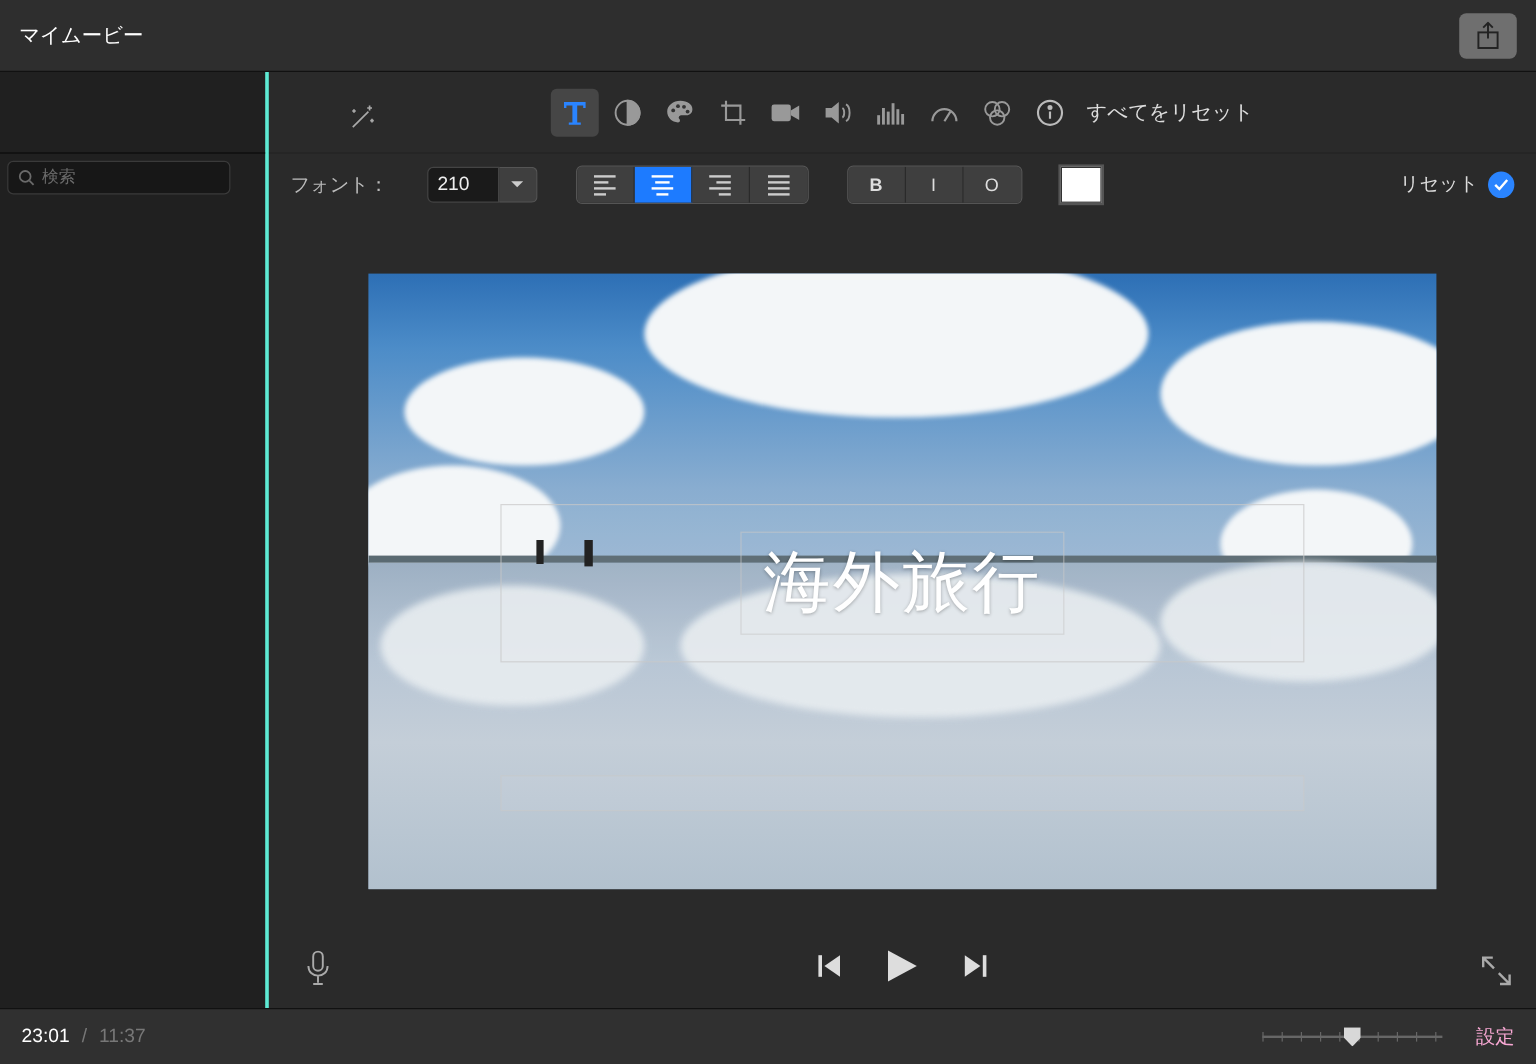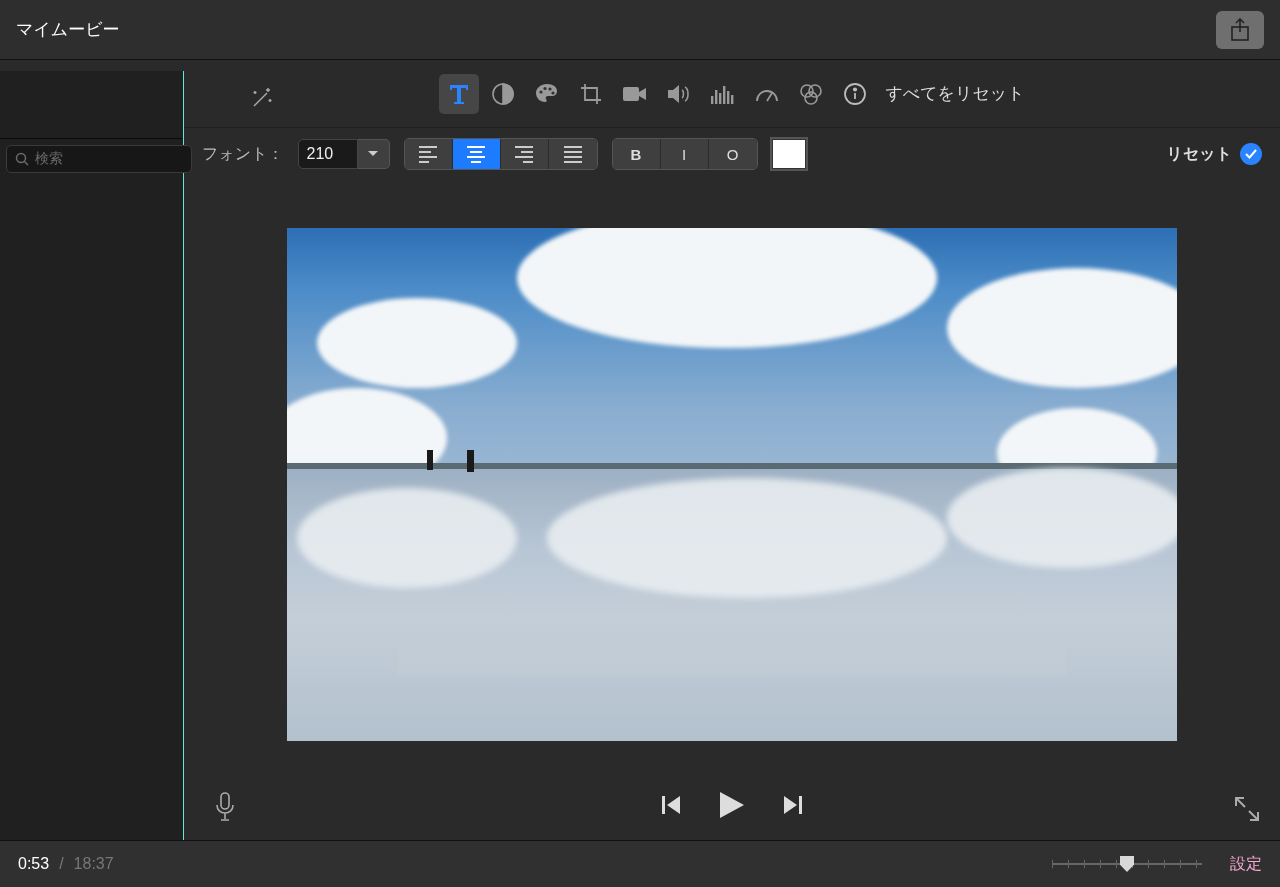--- a/index.html
+++ b/index.html
@@ -1,41 +1,41 @@
 <!DOCTYPE html>
 <html><head>
 <meta charset="utf-8">
 <style>
 * { margin: 0; padding: 0; box-sizing: border-box; font-family: -apple-system, "Hiragino Kaku Gothic ProN", sans-serif; }
 body { width: 1280px; height: 887px; background: #2a2a2a; color: #ccc; overflow: hidden; position: relative; }
 .titlebar { height: 60px; display:flex; align-items:center; padding:18px 16px; justify-content:space-between; border-bottom:1px solid #111; background:#2e2e2e; }
 .titlebar .title { color:#fff; font-size:17px; }
 .share-btn { width:48px; height:38px; background:#6f6f6f; border-radius:6px; display:flex; align-items:center; justify-content:center; }
 .main { display:flex; height: 780px; }
-.sidebar { width:184px; background:#202020; border-right:1px solid #5eead4;margin-top:11px; }
+.sidebar { width:224px; background:#202020; border-right:3px solid #5eead4; }
 .side-top { height:68px; border-bottom:1px solid #0a0a0a; display:flex; align-items:flex-end; padding-bottom:4px;}
 .search-wrap { margin:6px; width:186px; height:28px; background:#171717; border:1px solid #3a3a3a; border-radius:5px; display:flex; align-items:center; padding:0 8px; gap:6px; color:#6a6a6a; font-size:14px; }
 .content { flex:1; display:flex; flex-direction:column; }
 .adjust-bar { height:68px; display:flex; align-items:center; justify-content:center; gap:4px; border-bottom:1px solid rgba(0,0,0,0.2); position:relative; }
 .wand { position:absolute; left:58px; top:18px; width:28px; height:28px; }
 .tool-ico { width:40px; height:40px; display:flex; align-items:center; justify-content:center; border-radius:5px; }
 .tool-ico.active { background:#464646; }
 .reset-all { color:#ddd; font-size:17px; margin-left:6px; display:flex; align-items:center; gap:8px; }
-.font-bar { height:52px; display:flex; align-items:center; gap:14px; padding:0 18px; }
+.font-bar { height:52px; display:flex; align-items:center; gap:32px; padding:0 18px; }
 .lbl { font-size:16px; color:#bbb; }
 .select { background:#3f3f3f; border:1px solid #555; border-radius:5px; height:30px; display:flex; align-items:center; padding:0 10px; color:#ddd; font-size:15px; gap:8px; box-shadow: inset 0 1px 0 rgba(255,255,255,0.08); }
 .sel-font { width:200px; justify-content:space-between; }
 .size-val { background:#1a1a1a; height:30px; width:60px; border-radius:5px 0 0 5px; display:flex; align-items:center; padding:0 8px; color:#eee; font-size:16px; border:1px solid #444; }
 .size-drop { width:32px; height:30px; background:#3f3f3f; border:1px solid #555; border-left:none; border-radius:0 5px 5px 0; display:flex; align-items:center; justify-content:center; }
 .seg-group { display:flex; border-radius:5px; overflow:hidden; border:1px solid #555;}
 .seg { width:48px; height:30px; background:#3f3f3f; display:flex; align-items:center; justify-content:center; color:#ddd; font-size:15px; border-right:1px solid #2a2a2a;}
 .seg:last-child{border-right:none;}
 .seg.active { background:#1d7bff; }
 .color-sw { width:34px; height:30px; background:#fff; border:1px solid #333; box-shadow:0 0 0 2px #555; }
-.reset-ctl { color:#ddd; font-size:16px; margin-left:auto; display:flex; align-items:flex-end; gap:8px;font-weight:bold; }
+.reset-ctl { color:#ddd; font-size:16px; margin-left:auto; display:flex; align-items:flex-start; gap:8px; }
 .check { width:22px; height:22px; background:#2a84ff; border-radius:50%; display:flex; align-items:center; justify-content:center; }
 .preview-area { flex:1; display:flex; flex-direction:column; }
 .video-wrap { flex:1; display:flex; align-items:center; justify-content:center; padding:18px 48px 0 48px; }
 .video-frame { width:890px; height:513px; background:linear-gradient(#2d6fb5 0%, #4c8cc8 12%, #89add0 35%, #a4bdd5 55%, #b3c6da 70%, #9fb5c9 100%); position:relative; overflow:hidden; }
 .cloud { position:absolute; background:#f3f6f8; border-radius:50%; filter:blur(2px); }
 .c1{ width:420px; height:140px; top:-20px; left:230px; }
 .c2{ width:200px; height:90px; top:70px; left:30px; }
 .c3{ width:260px; height:120px; top:40px; right:-30px; }
 .c4{ width:180px; height:100px; top:160px; left:-20px; }
 .c5{ width:160px; height:90px; top:180px; right:20px; }
@@ -240,20 +240,23 @@
             <div class="cloud c3"></div>
             <div class="cloud c4"></div>
             <div class="cloud c5"></div>
           <div class="horizon"></div>
           <div class="below"></div>
           <div class="cr cr1"></div>
             <div class="cr cr2"></div>
             <div class="cr cr3"></div>
           <div class="person p1"></div>
             <div class="person p2"></div>
+          <div class="title-box">
+            <div class="title-inner">海外旅行</div>
+          </div>
           <div class="sub-box"></div>
         </div>
       </div>
       <div class="transport">
         <div class="mic">
           <svg width="22" height="30" viewBox="0 0 22 30" fill="none" stroke="#aaa" stroke-width="1.6">
               <rect x="7" y="1" width="8" height="16" rx="4"></rect>
               <path d="M3 13c0 5 3.5 8 8 8s8-3 8-8M11 21v6M7 28h8"></path>
             </svg>
         </div>
@@ -278,23 +281,23 @@
           <svg width="26" height="26" viewBox="0 0 26 26" fill="none" stroke="#aaa" stroke-width="2">
               <path d="M2 10V2h8M24 16v8h-8M2 2l9 9M24 24l-9-9"></path>
             </svg>
         </div>
       </div>
     </div>
   </div>
 </div>
 
 <div class="footer">
-  <span class="time-cur">0:53</span>
+  <span class="time-cur">23:01</span>
   <span class="time-sep">/</span>
-  <span class="time-tot">18:37</span>
+  <span class="time-tot">11:37</span>
   <div class="zoom">
     <div class="zoom-track"></div>
     <div class="zoom-tick" style="left:0;"></div>
       <div class="zoom-tick" style="left:16px;"></div>
       <div class="zoom-tick" style="left:32px;"></div>
       <div class="zoom-tick" style="left:48px;"></div>
       <div class="zoom-tick" style="left:64px;"></div>
       <div class="zoom-tick" style="left:80px;"></div>
       <div class="zoom-tick" style="left:96px;"></div>
       <div class="zoom-tick" style="left:112px;"></div>

